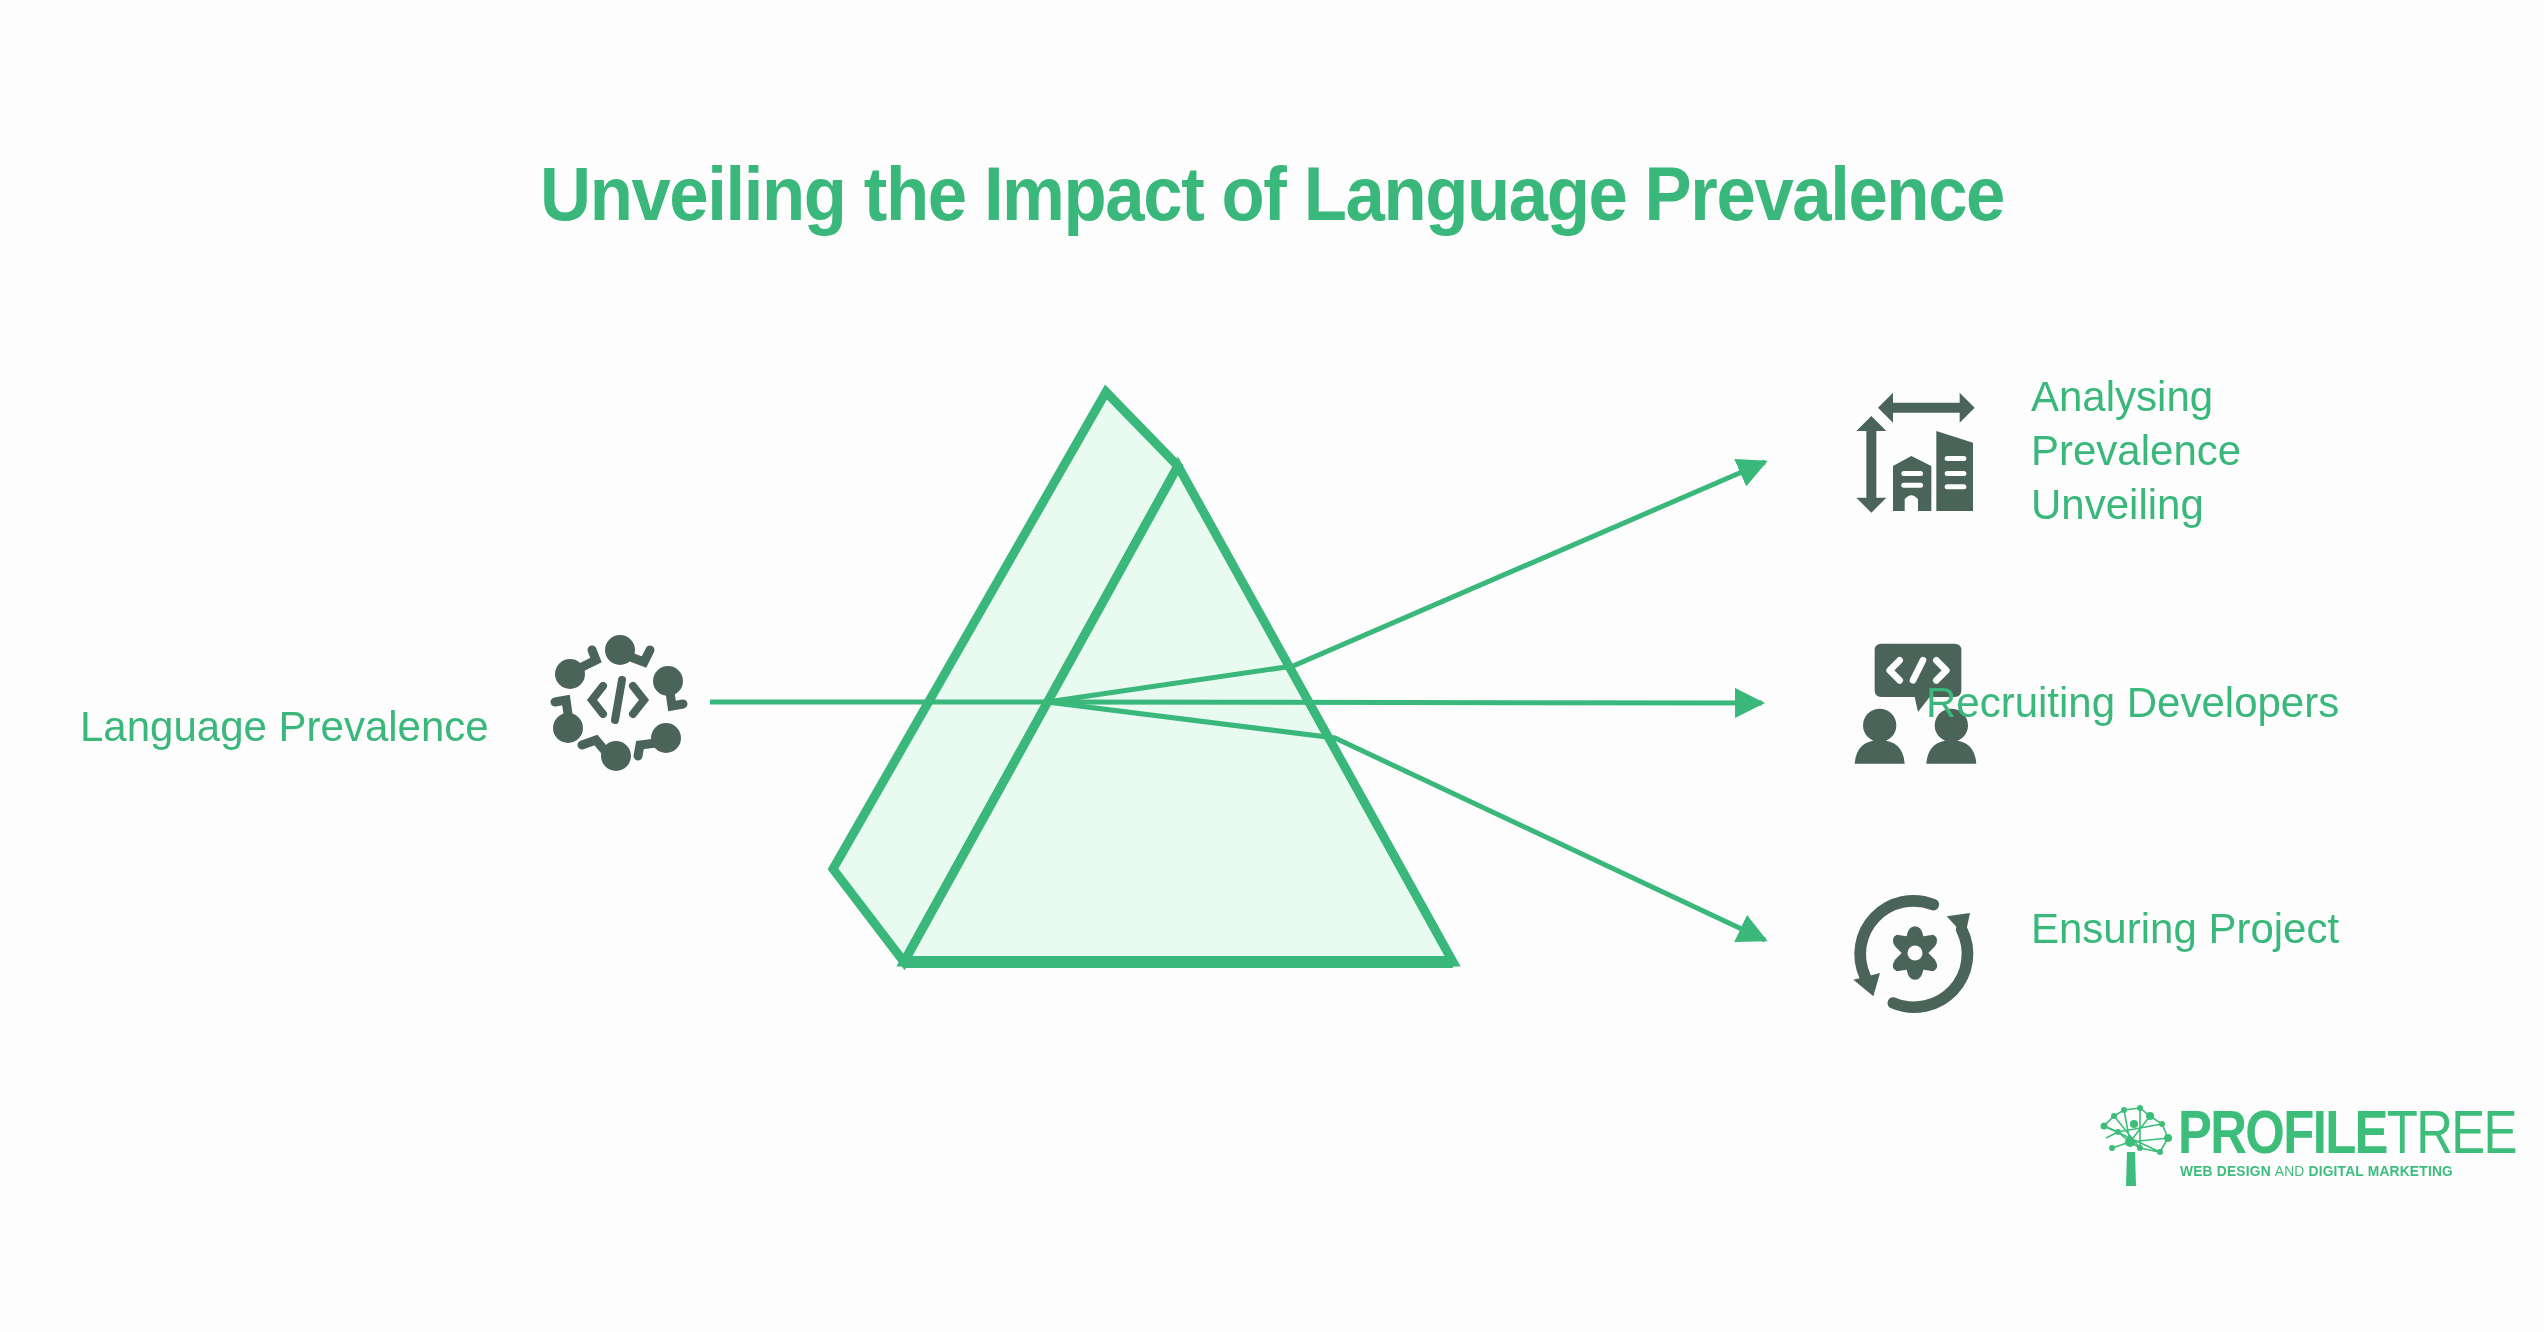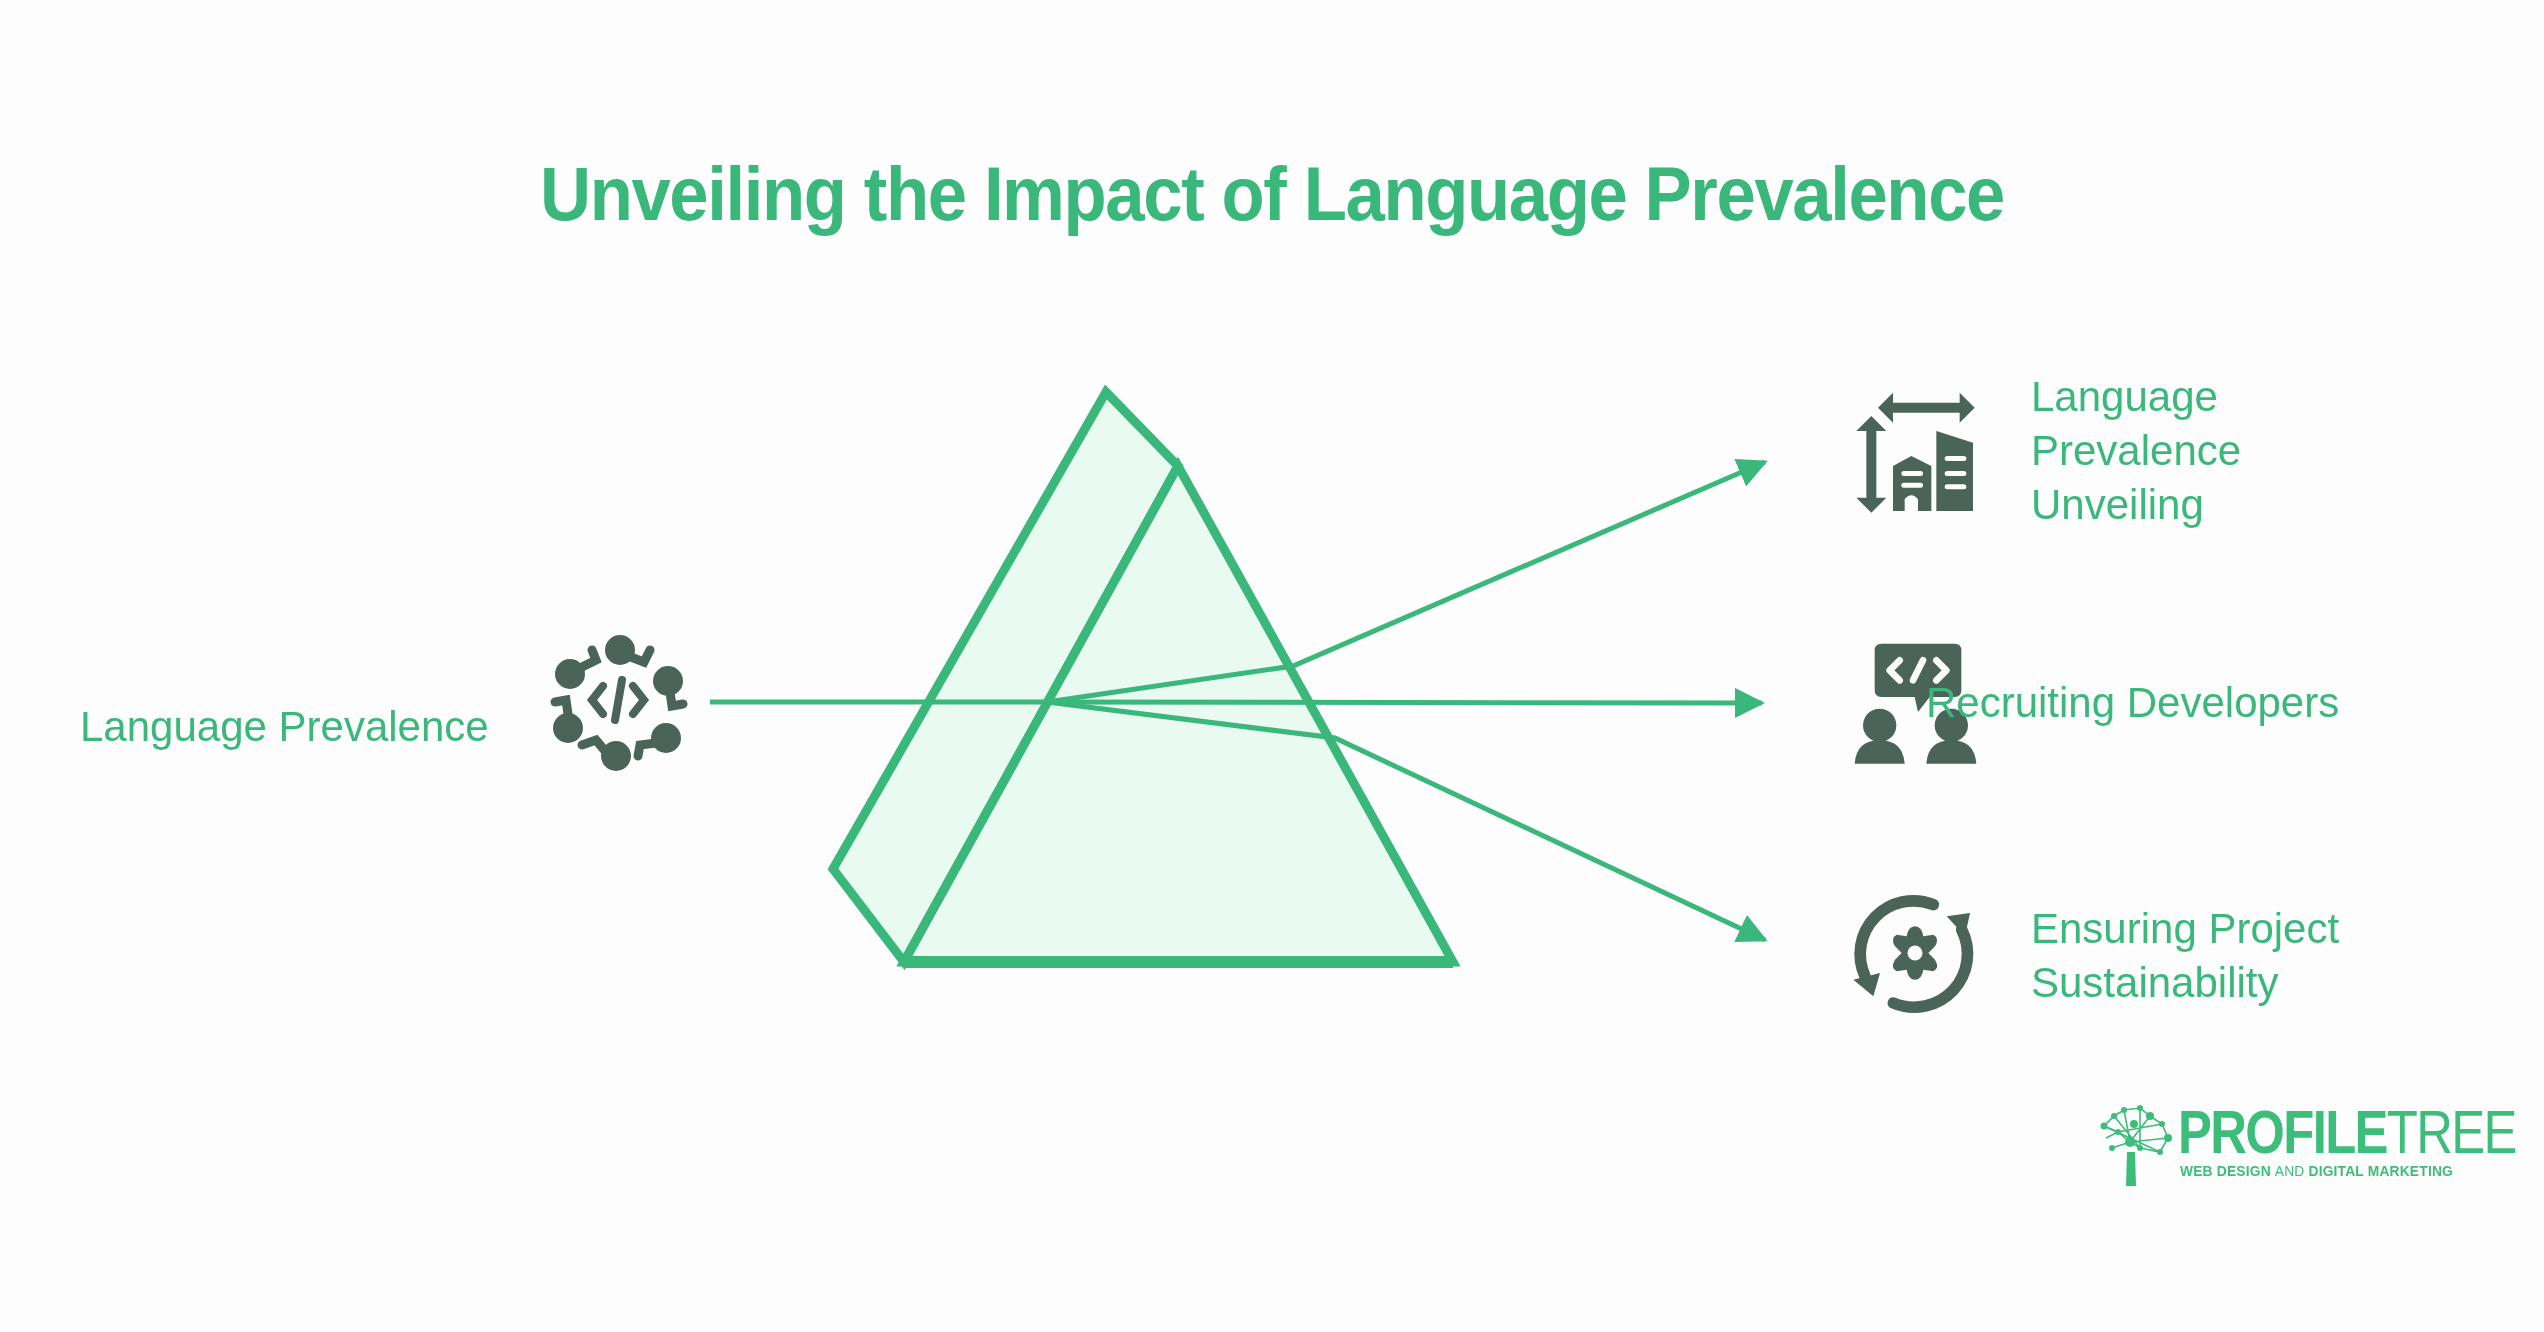--- a/index.html
+++ b/index.html
@@ -110,30 +110,29 @@
   </g>
   <g fill="#4b6459">
     <path d="M16 112 L48 104 L40 132 Z"></path>
     <path d="M128 36 L156 32 L150 60 Z"></path>
     <path d="M90 48 Q98 48 100 60 L112 58 Q120 62 114 72 L106 80 L114 88 Q120 98 112 102 L100 100 Q98 112 90 112 Q82 112 80 100 L68 102 Q60 98 66 88 L74 80 L66 72 Q60 62 68 58 L80 60 Q82 48 90 48 Z"></path>
   </g>
   <circle cx="90" cy="80" r="9" fill="#fdfdfd"></circle>
 </svg>
 
 <div class="label r1">
-  <div>Language</div>
+  <div>Analysing</div>
   <div>Prevalence</div>
   <div>Unveiling</div>
 </div>
 <div class="label r2">
   <div>Recruiting Developers</div>
 </div>
 <div class="label r3">
   <div>Ensuring Project</div>
-  <div>Sustainability</div>
 </div>
 
 <div class="logo">
   <svg style="position:absolute;left:0;top:6px" width="72" height="84" viewBox="0 0 72 84">
     <g stroke="#3cbd7a" stroke-width="1.6" fill="none">
       <path d="M24 8 L40 6 L50 14 L62 22 L68 36 L60 50 L40 46 L30 40 L18 30 L4 24 L14 14 Z"></path>
       <path d="M24 8 L30 40 M40 6 L40 46 M50 14 L30 40 M14 14 L40 46 M4 24 L60 50 M18 30 L62 22 M30 40 L68 36 M12 46 L30 40 M6 36 L18 30"></path>
     </g>
     <g fill="#3cbd7a">
       <circle cx="24" cy="8" r="3"></circle>

